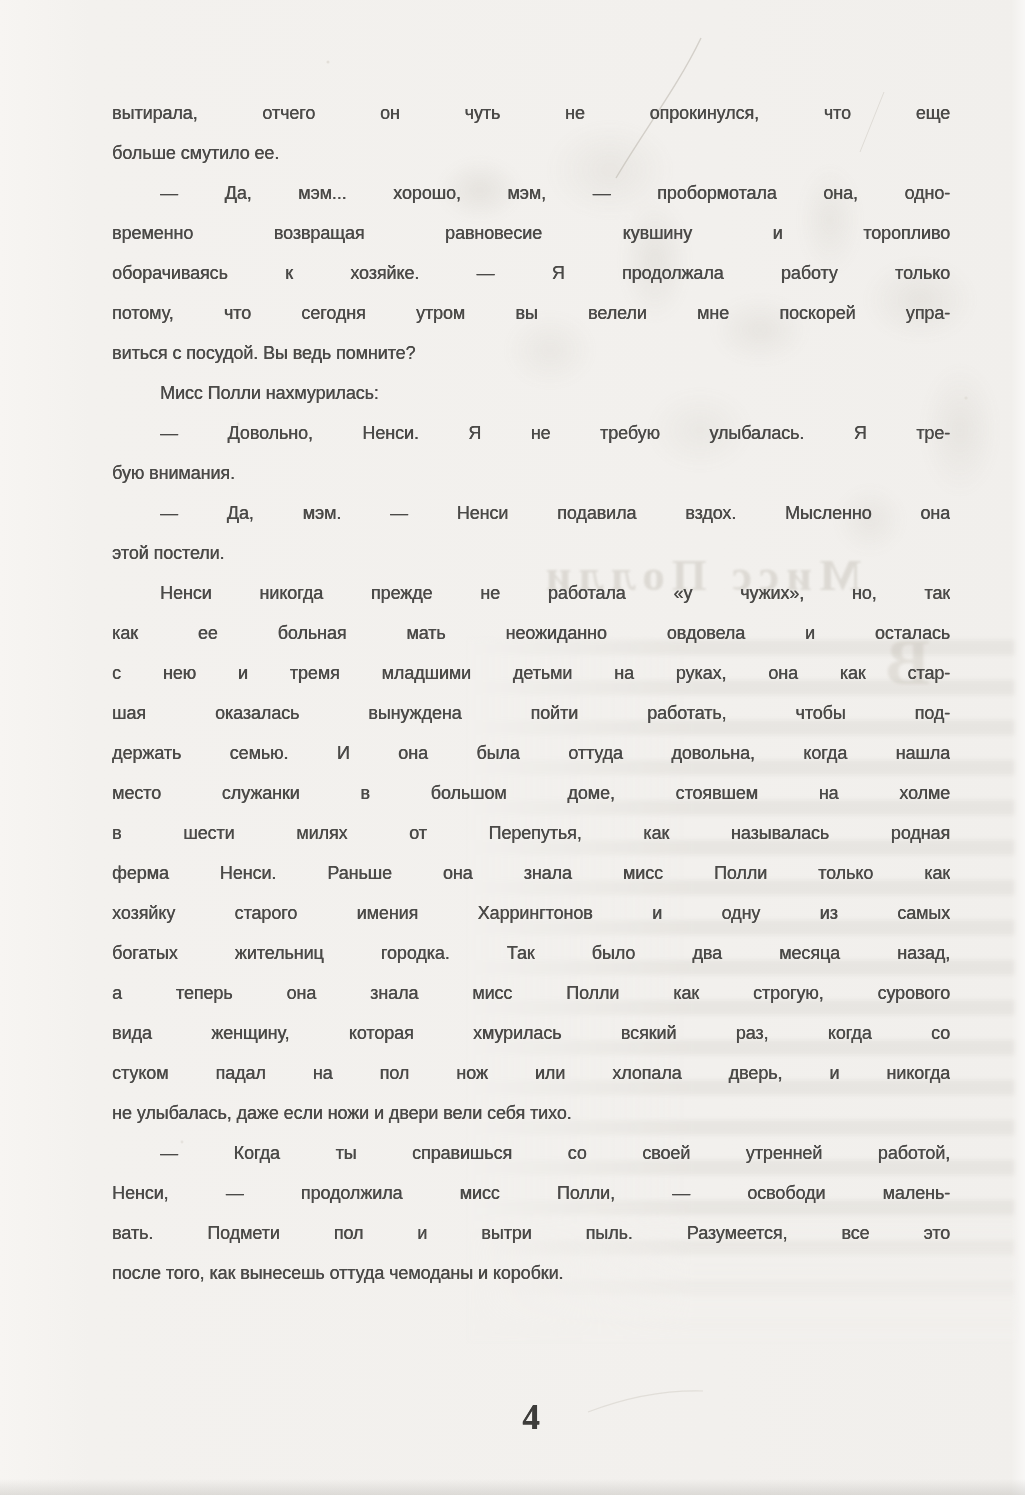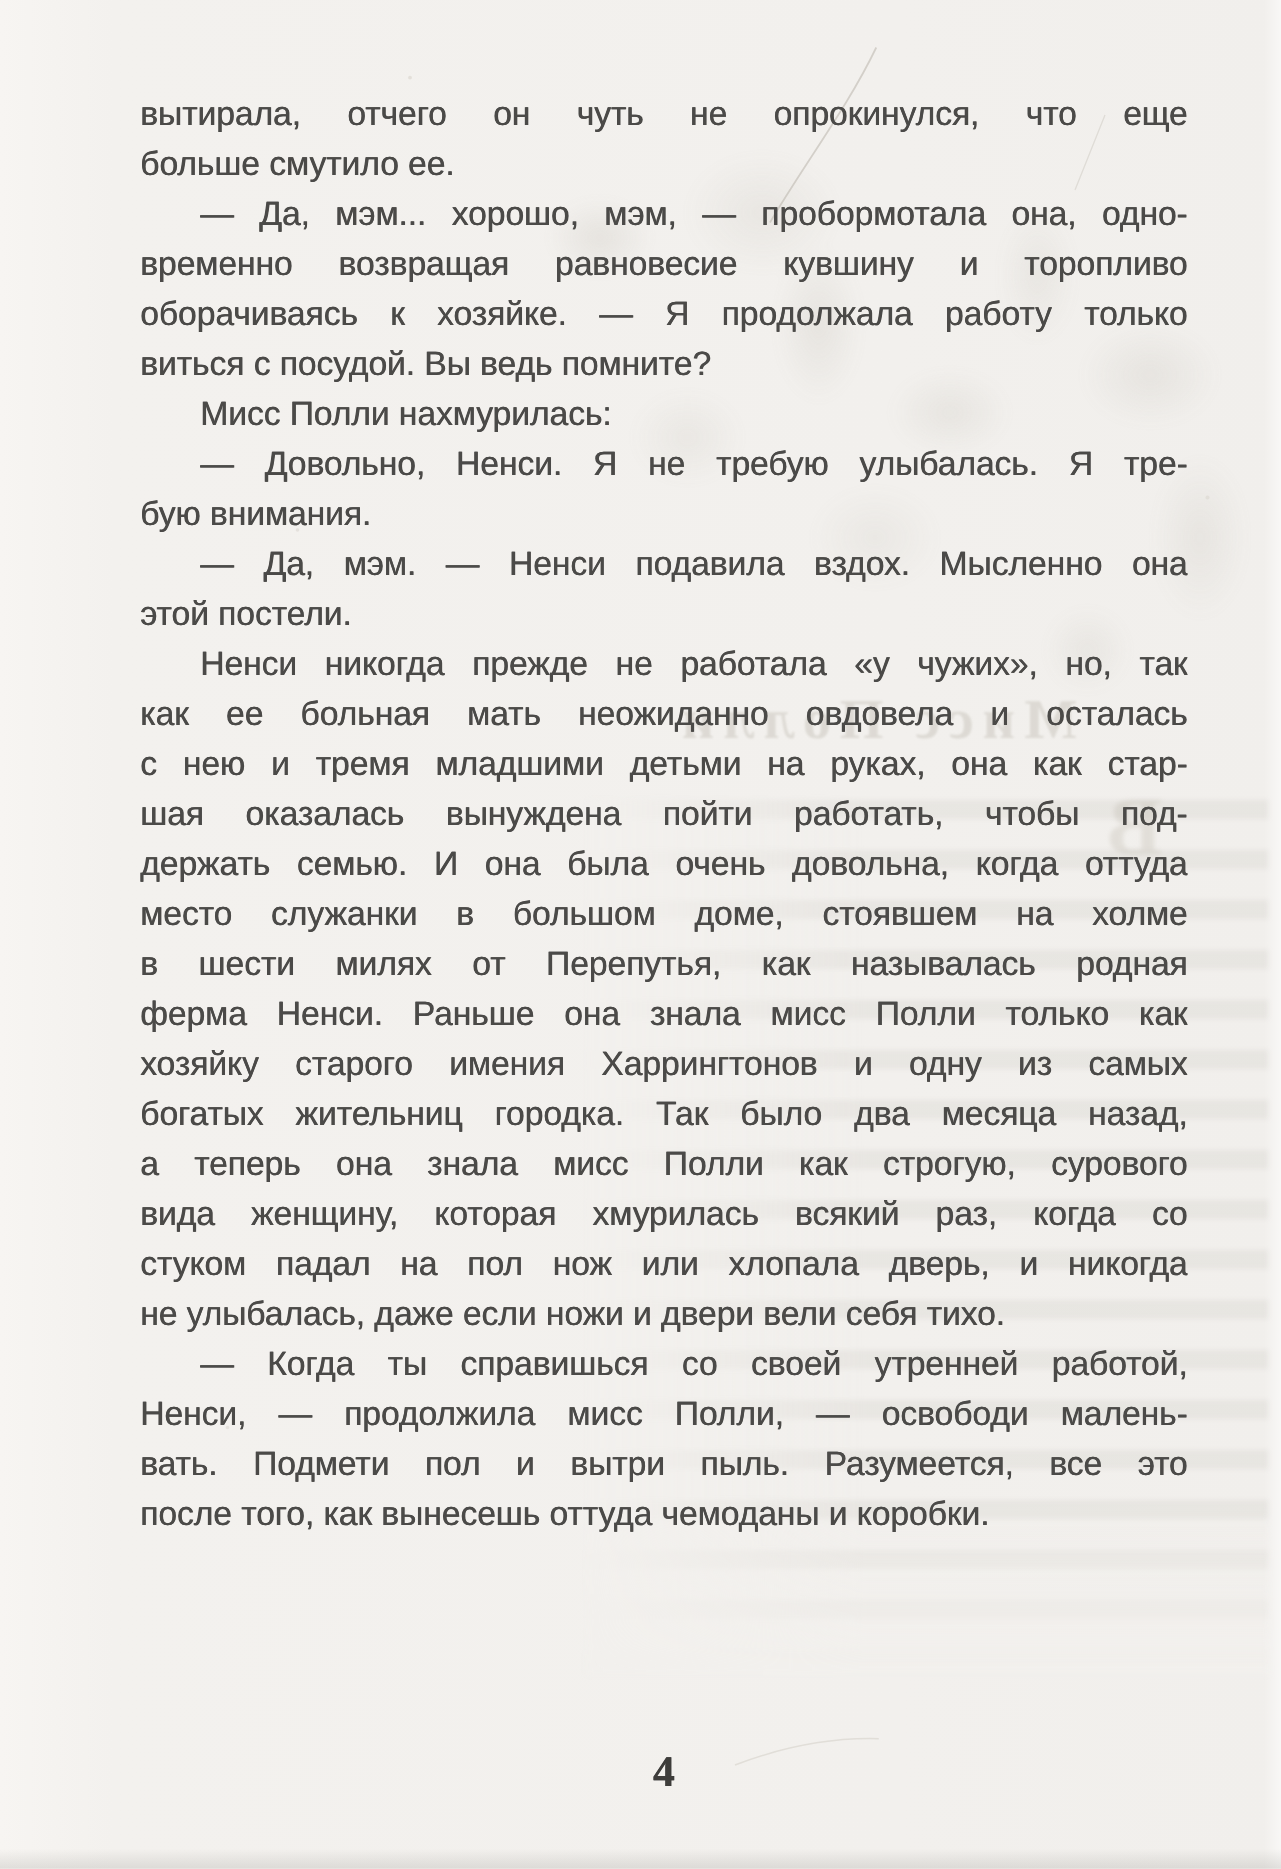--- a/index.html
+++ b/index.html
@@ -77,25 +77,25 @@
         rgba(0,0,0,0) 15px, rgba(0,0,0,0) 40px);
     filter: blur(2px);
   }
 
   
   .scratches { position: absolute; inset: 0; z-index: 2; pointer-events: none; }
 
   
   .text-block {
     position: absolute;
-    left: 112px; top: 71px;
+    left: 112px; top: 93px;
     width: 838px;
     z-index: 3;
     color: #4b4a48;
-    font-size: 27px;
+    font-size: 18px;
     line-height: 40px;
     letter-spacing: -0.1px;
     text-shadow: 0.35px 0 0 currentColor; 
   }
   .line {
     height: 40px;
     overflow: hidden;
     text-align: justify;
     text-align-last: justify;
   }
@@ -149,31 +149,32 @@
     <circle cx="966" cy="398" r="1.6" fill="#d8d4cc" opacity="0.5"></circle>
     <circle cx="182" cy="1142" r="1.4" fill="#d8d4cc" opacity="0.5"></circle>
   </svg>
 
   <main class="text-block" style="color: rgb(75, 74, 72);">
       <div class="line">вытирала, отчего он чуть не опрокинулся, что еще</div>
       <div class="line para-end">больше смутило ее.</div>
       <div class="line indent">— Да, мэм... хорошо, мэм, — пробормотала она, одно-</div>
       <div class="line">временно возвращая равновесие кувшину и торопливо</div>
       <div class="line">оборачиваясь к хозяйке. — Я продолжала работу только</div>
+      <div class="line">потому, что сегодня утром вы велели мне поскорей упра-</div>
       <div class="line para-end">виться с посудой. Вы ведь помните?</div>
       <div class="line para-end indent">Мисс Полли нахмурилась:</div>
       <div class="line indent">— Довольно, Ненси. Я не требую улыбалась. Я тре-</div>
       <div class="line para-end">бую внимания.</div>
       <div class="line indent">— Да, мэм. — Ненси подавила вздох. Мысленно она</div>
       <div class="line para-end">этой постели.</div>
       <div class="line indent">Ненси никогда прежде не работала «у чужих», но, так</div>
       <div class="line">как ее больная мать неожиданно овдовела и осталась</div>
       <div class="line">с нею и тремя младшими детьми на руках, она как стар-</div>
       <div class="line">шая оказалась вынуждена пойти работать, чтобы под-</div>
-      <div class="line">держать семью. И она была очень довольна, когда оттуда</div>
+      <div class="line">держать семью. И она была оттуда довольна, когда нашла</div>
       <div class="line">место служанки в большом доме, стоявшем на холме</div>
       <div class="line">в шести милях от Перепутья, как называлась родная</div>
       <div class="line">ферма Ненси. Раньше она знала мисс Полли только как</div>
       <div class="line">хозяйку старого имения Харрингтонов и одну из самых</div>
       <div class="line">богатых жительниц городка. Так было два месяца назад,</div>
       <div class="line">а теперь она знала мисс Полли как строгую, сурового</div>
       <div class="line">вида женщину, которая хмурилась всякий раз, когда со</div>
       <div class="line">стуком падал на пол нож или хлопала дверь, и никогда</div>
       <div class="line para-end">не улыбалась, даже если ножи и двери вели себя тихо.</div>
       <div class="line indent">— Когда ты справишься со своей утренней работой,</div>

